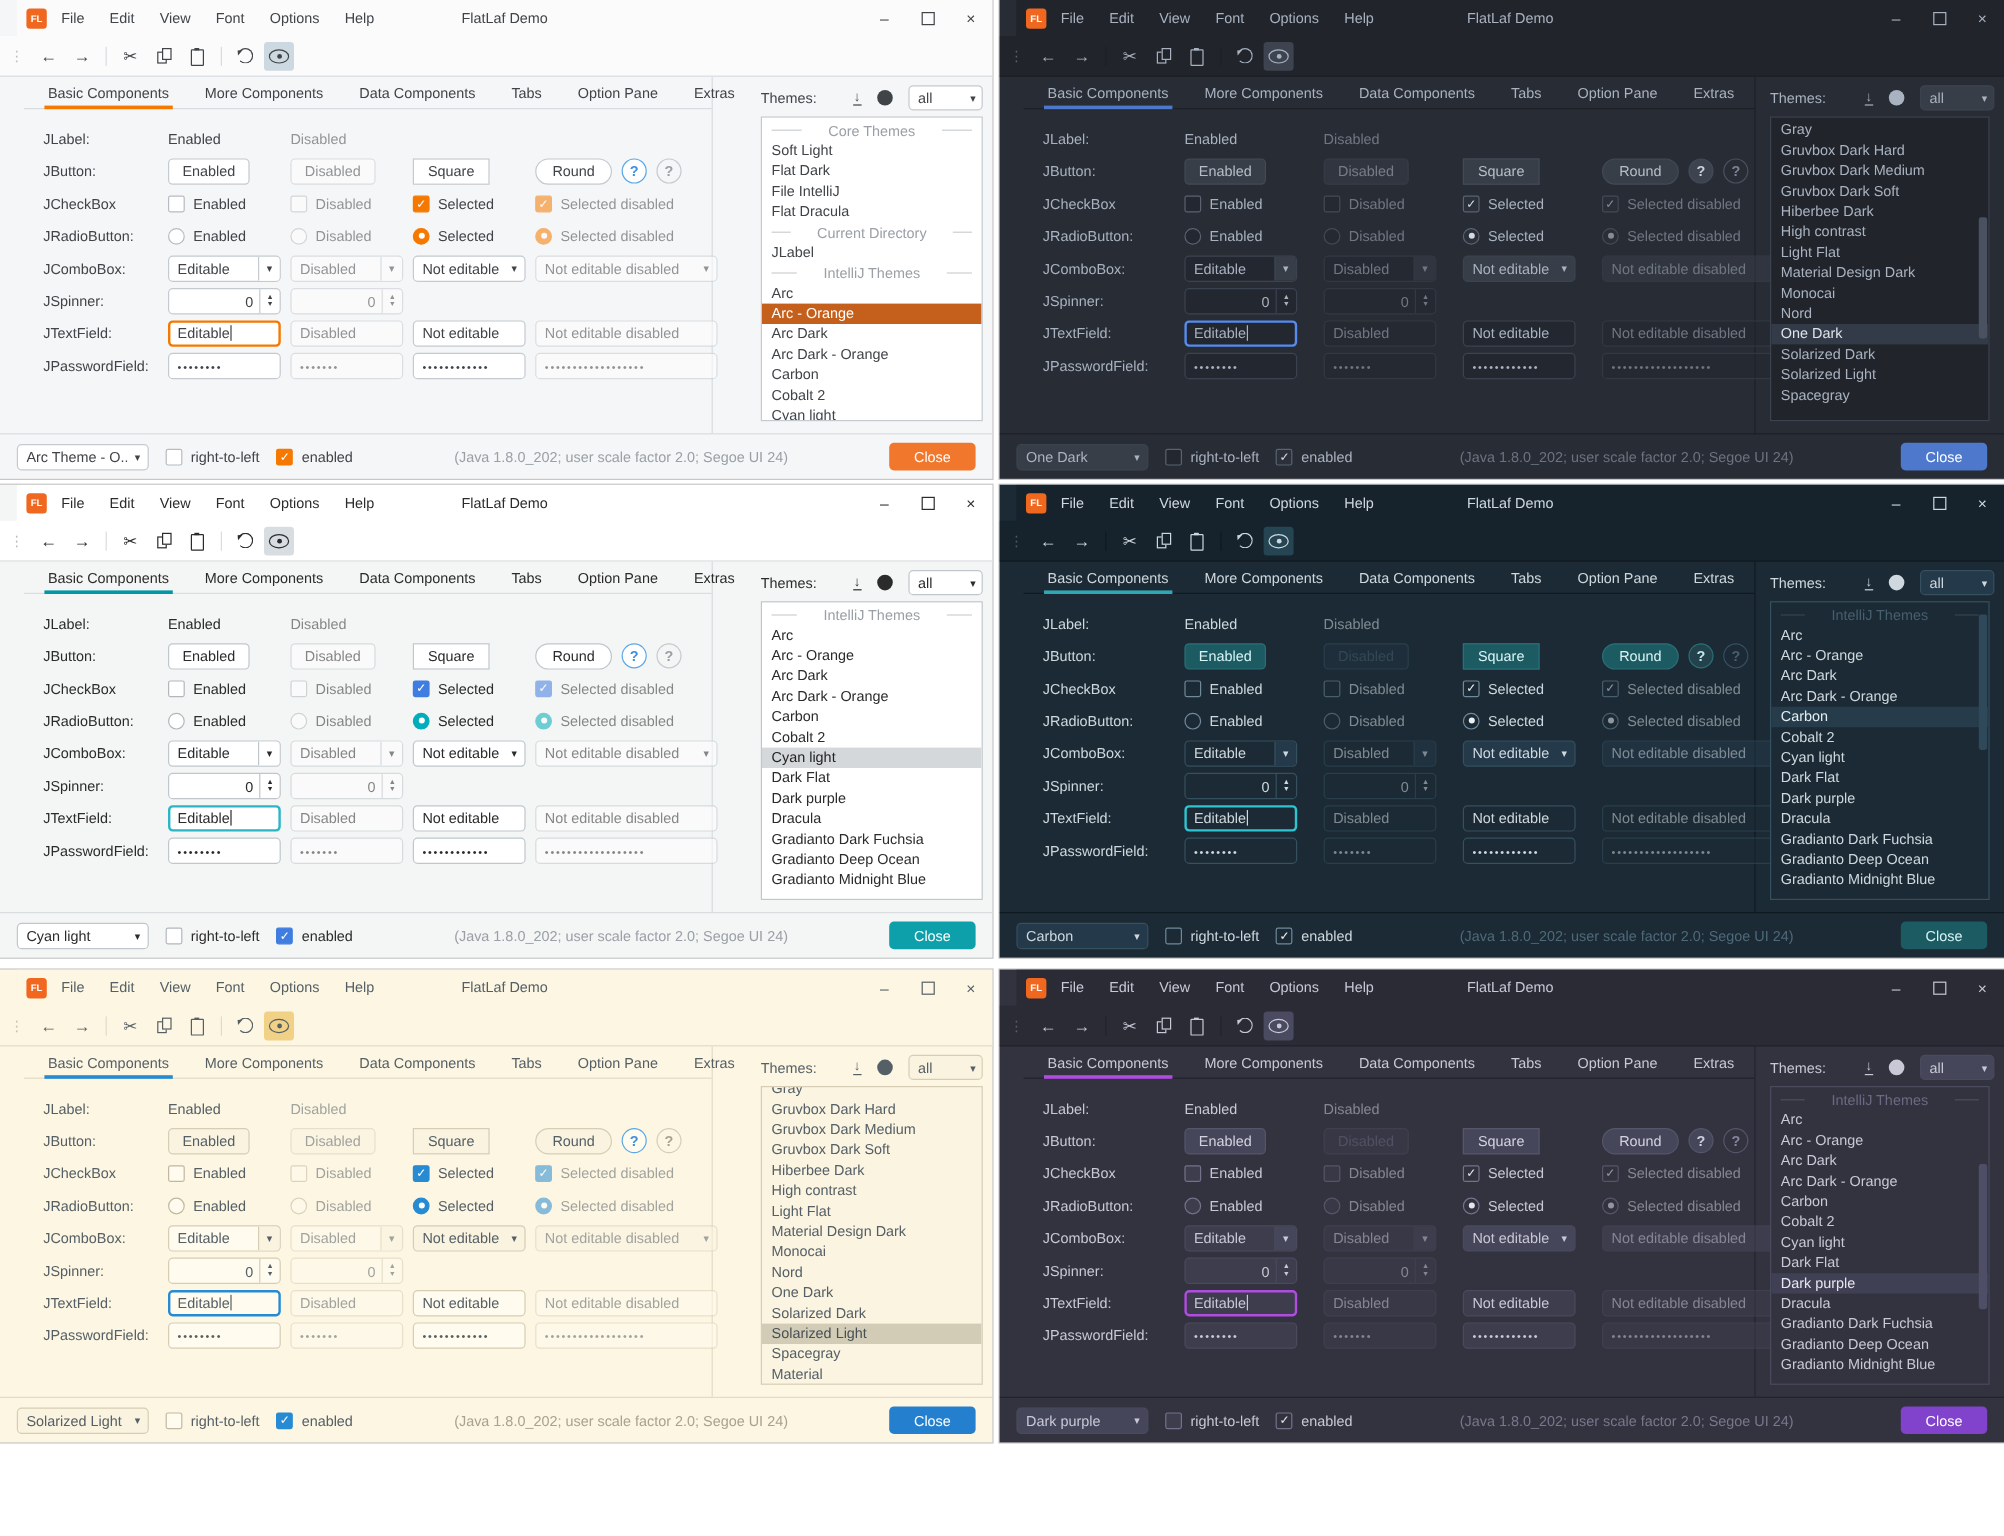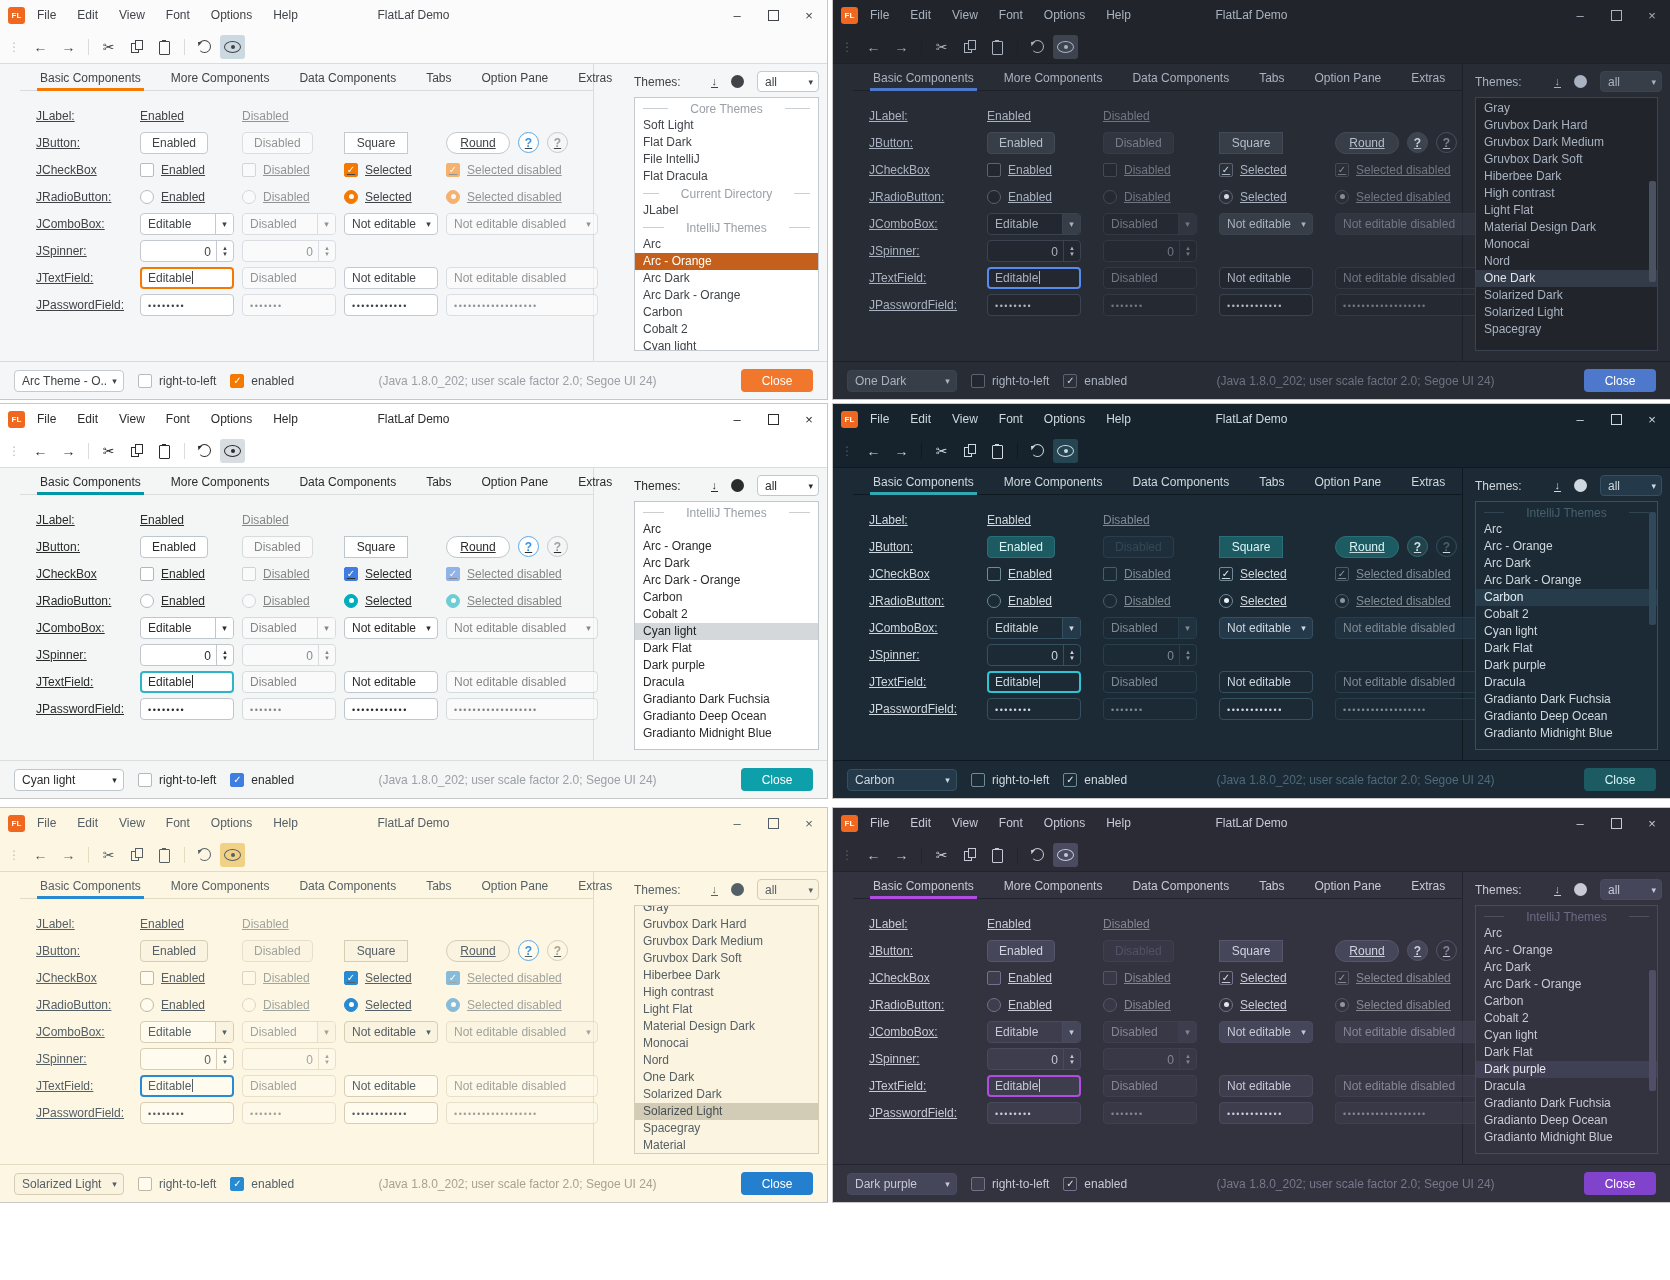--- a/index.html
+++ b/index.html
@@ -1,20 +1,20 @@
 <!DOCTYPE html>
 <html><head>
 <meta charset="utf-8">
 <style>
   html,body{margin:0;padding:0;background:#ffffff;}
   body{width:1670px;height:1280px;position:relative;font-family:"Liberation Sans",sans-serif;}
   .window{position:absolute;display:flex;flex-direction:column;background:var(--bg);color:var(--text);
           overflow:hidden;font-size:12px;box-shadow:0 0 0 1px rgba(0,0,0,.22);}
   
-  .titlebar{flex:0 0 30px;display:flex;align-items:center;background:var(--titlebar);position:relative;padding:0 0 0 8px;}
+  .titlebar{flex:0 0 30px;display:flex;align-items:center;background:var(--titlebar);position:relative;padding:0 0 0 8px;margin-left:14px;}
   .logo{width:17px;height:17px;border-radius:3px;background:#f0681f;color:#fff;font-weight:bold;font-size:8px;
         display:flex;align-items:center;justify-content:center;margin-right:12px;flex:0 0 17px;}
   .menubar{display:flex;gap:21px;z-index:2;}
   .wtitle{position:absolute;left:0;right:0;text-align:center;z-index:1;}
   .winbtns{margin-left:auto;display:flex;z-index:2;}
   .wbtn{width:36px;height:30px;display:flex;align-items:center;justify-content:center;font-size:13px;}
   .maxbox{width:9px;height:9px;border:1px solid var(--text);display:inline-block;}
   
   .toolbar{flex:0 0 33px;display:flex;align-items:center;gap:3px;padding:0 8px;background:var(--titlebar);
            border-bottom:1px solid var(--divider);}
@@ -31,21 +31,21 @@
   .i-refresh::after{content:"";position:absolute;left:-4px;top:-2px;border:3px solid transparent;border-right-color:currentColor;transform:rotate(40deg);}
   .i-eye{width:15px;height:10px;border:1.4px solid currentColor;border-radius:50%;display:flex;align-items:center;justify-content:center;}
   .i-eye::after{content:"";width:4px;height:4px;border-radius:50%;background:currentColor;}
   .i-github{width:13px;height:13px;border-radius:50%;background:currentColor;display:inline-block;}
   
   .main{flex:1;display:flex;min-height:0;}
   .content{flex:1;min-width:0;display:flex;flex-direction:column;margin-left:20px;}
   .tabbar{display:flex;gap:30px;padding:7px 0 0 20px;border-bottom:1px solid var(--divider);height:27px;box-sizing:border-box;}
   .tab{position:relative;white-space:nowrap;}
   .tab.selected::after{content:"";position:absolute;left:-3px;right:-3px;bottom:-1px;height:3px;background:var(--accent);}
-  .rows{padding:11px 0 0 16px;text-decoration:underline;}
+  .rows{padding:11px 0 0 16px;}
   .row{display:grid;grid-template-columns:104px 102px 102px 102px 1fr;align-items:center;height:27px;}
   .wide .row{grid-template-columns:118px 116px 116px 116px 1fr;}
   .dis{opacity:.55;}
   .c4{display:flex;align-items:center;gap:8px;}
   .btn{height:22px;min-width:64px;padding:0 11px;border:1px solid var(--btn-a-border);border-radius:4px;
        background:var(--btn-a-bg);color:var(--btn-a-fg);display:inline-flex;align-items:center;justify-content:center;
        box-sizing:border-box;width:max-content;}
   .btn.square{border-radius:0;}
   .btn.round{border-radius:11px;}
   .btn.disb{background:var(--btn-bg);color:var(--btn-fg);border-color:var(--btn-border);}

